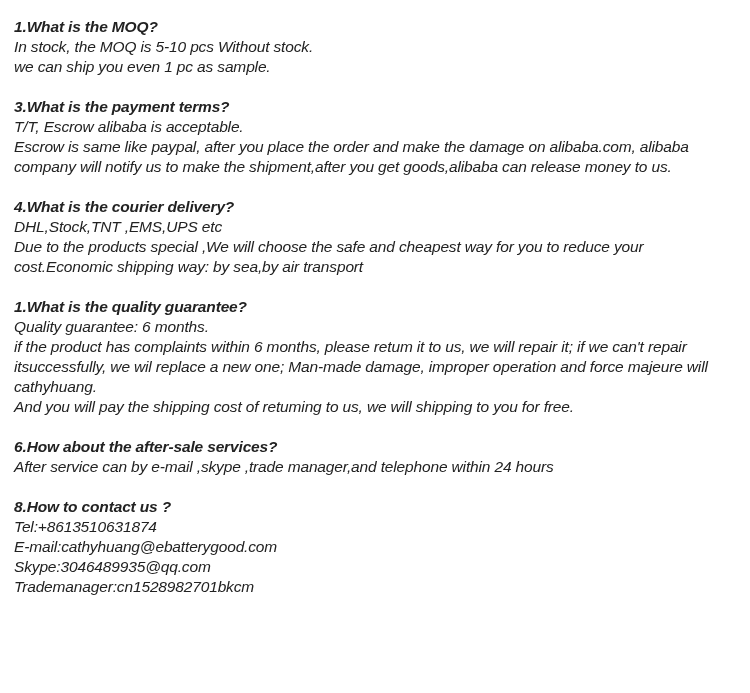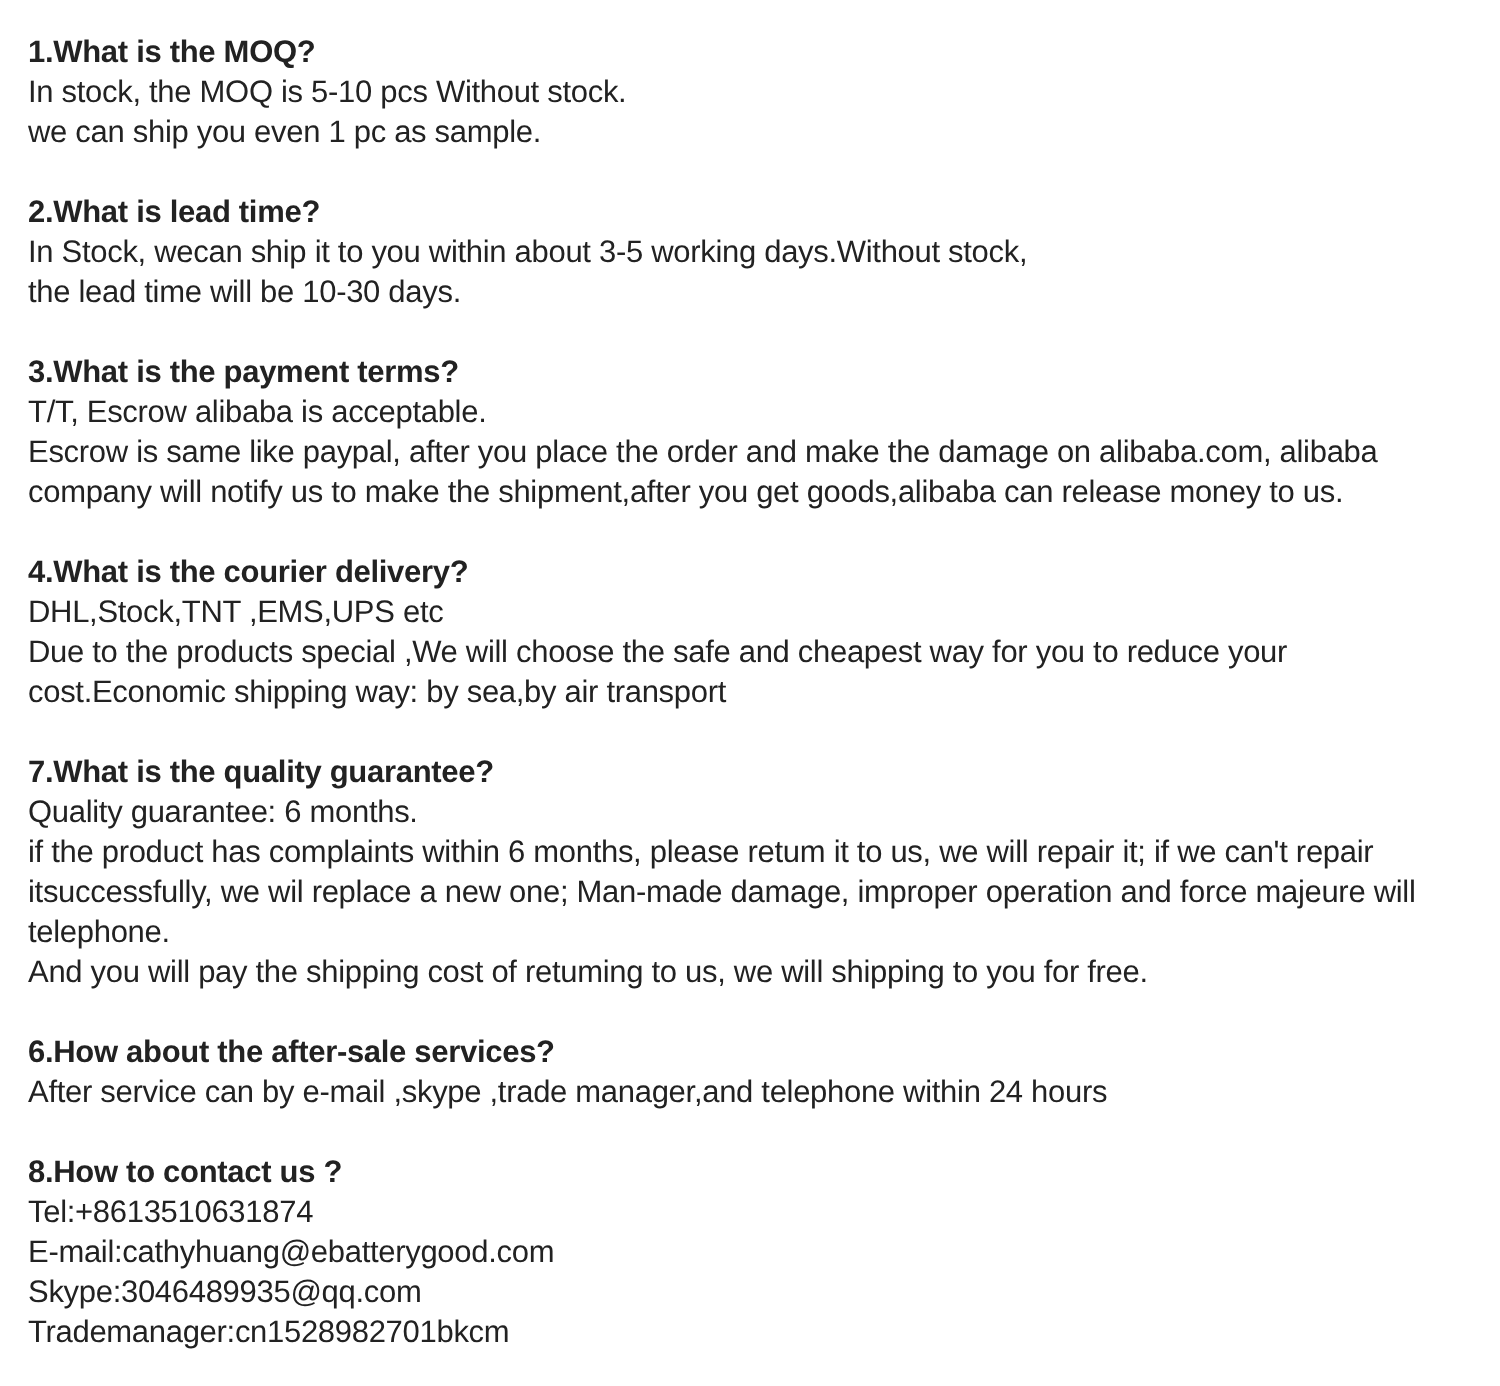--- a/index.html
+++ b/index.html
@@ -18,20 +18,21 @@
       left: 14px;
       top: 17px;
       font-family: "Liberation Sans", sans-serif;
       font-size: 15.5px;
       line-height: 20px;
       color: #222222;
       letter-spacing: -0.15px;
     }
     .section {
       margin-bottom: 20px;
+      font-style: italic;
     }
     .question {
       font-weight: bold;
       color: #222222;
       white-space: nowrap;
     }
     .answer-line {
       white-space: nowrap;
     }
   </style>
@@ -39,46 +40,41 @@
 <body>
 
 <div class="doc">
 
   <div class="section">
     <div class="question">1.What is the MOQ?</div>
     <div class="answer-line">In stock, the MOQ is 5-10 pcs Without stock.</div>
     <div class="answer-line">we can ship you even 1 pc as sample.</div>
   </div>
 
-  <div class="section">
-    <div class="question">2.What is lead time?</div>
-    <div class="answer-line">In Stock, wecan ship it to you within about 3-5 working days.Without stock,</div>
-    <div class="answer-line">the lead time will be 10-30 days.</div>
-  </div>
 
   <div class="section">
     <div class="question">3.What is the payment terms?</div>
     <div class="answer-line">T/T, Escrow alibaba is acceptable.</div>
     <div class="answer-line">Escrow is same like paypal, after you place the order and make the damage on alibaba.com, alibaba</div>
     <div class="answer-line">company will notify us to make the shipment,after you get goods,alibaba can release money to us.</div>
   </div>
 
   <div class="section">
     <div class="question">4.What is the courier delivery?</div>
     <div class="answer-line">DHL,Stock,TNT ,EMS,UPS etc</div>
     <div class="answer-line">Due to the products special ,We will choose the safe and cheapest way for you to reduce your</div>
     <div class="answer-line">cost.Economic shipping way: by sea,by air transport</div>
   </div>
 
   <div class="section">
-    <div class="question">7.What is the quality guarantee?</div>
+    <div class="question">1.What is the quality guarantee?</div>
     <div class="answer-line">Quality guarantee: 6 months.</div>
     <div class="answer-line">if the product has complaints within 6 months, please retum it to us, we will repair it; if we can't repair</div>
     <div class="answer-line">itsuccessfully, we wil replace a new one; Man-made damage, improper operation and force majeure will</div>
-    <div class="answer-line">telephone.</div>
+    <div class="answer-line">cathyhuang.</div>
     <div class="answer-line">And you will pay the shipping cost of retuming to us, we will shipping to you for free.</div>
   </div>
 
   <div class="section">
     <div class="question">6.How about the after-sale services?</div>
     <div class="answer-line">After service can by e-mail ,skype ,trade manager,and telephone within 24 hours</div>
   </div>
 
   <div class="section">
     <div class="question">8.How to contact us ?</div>

